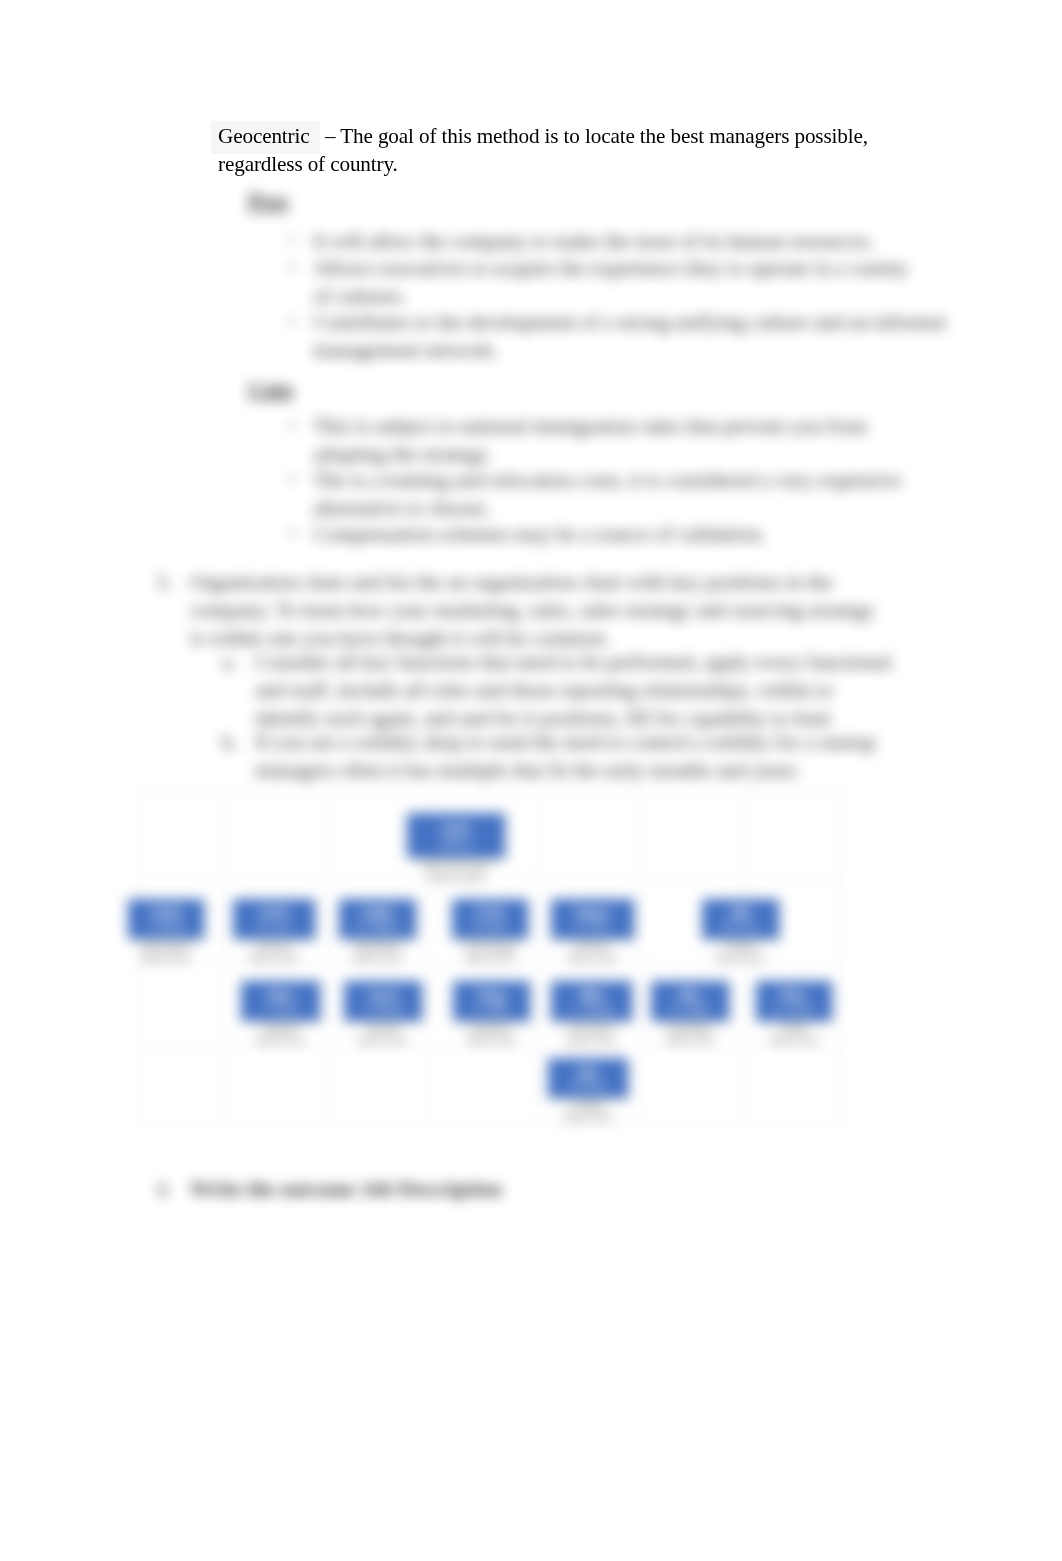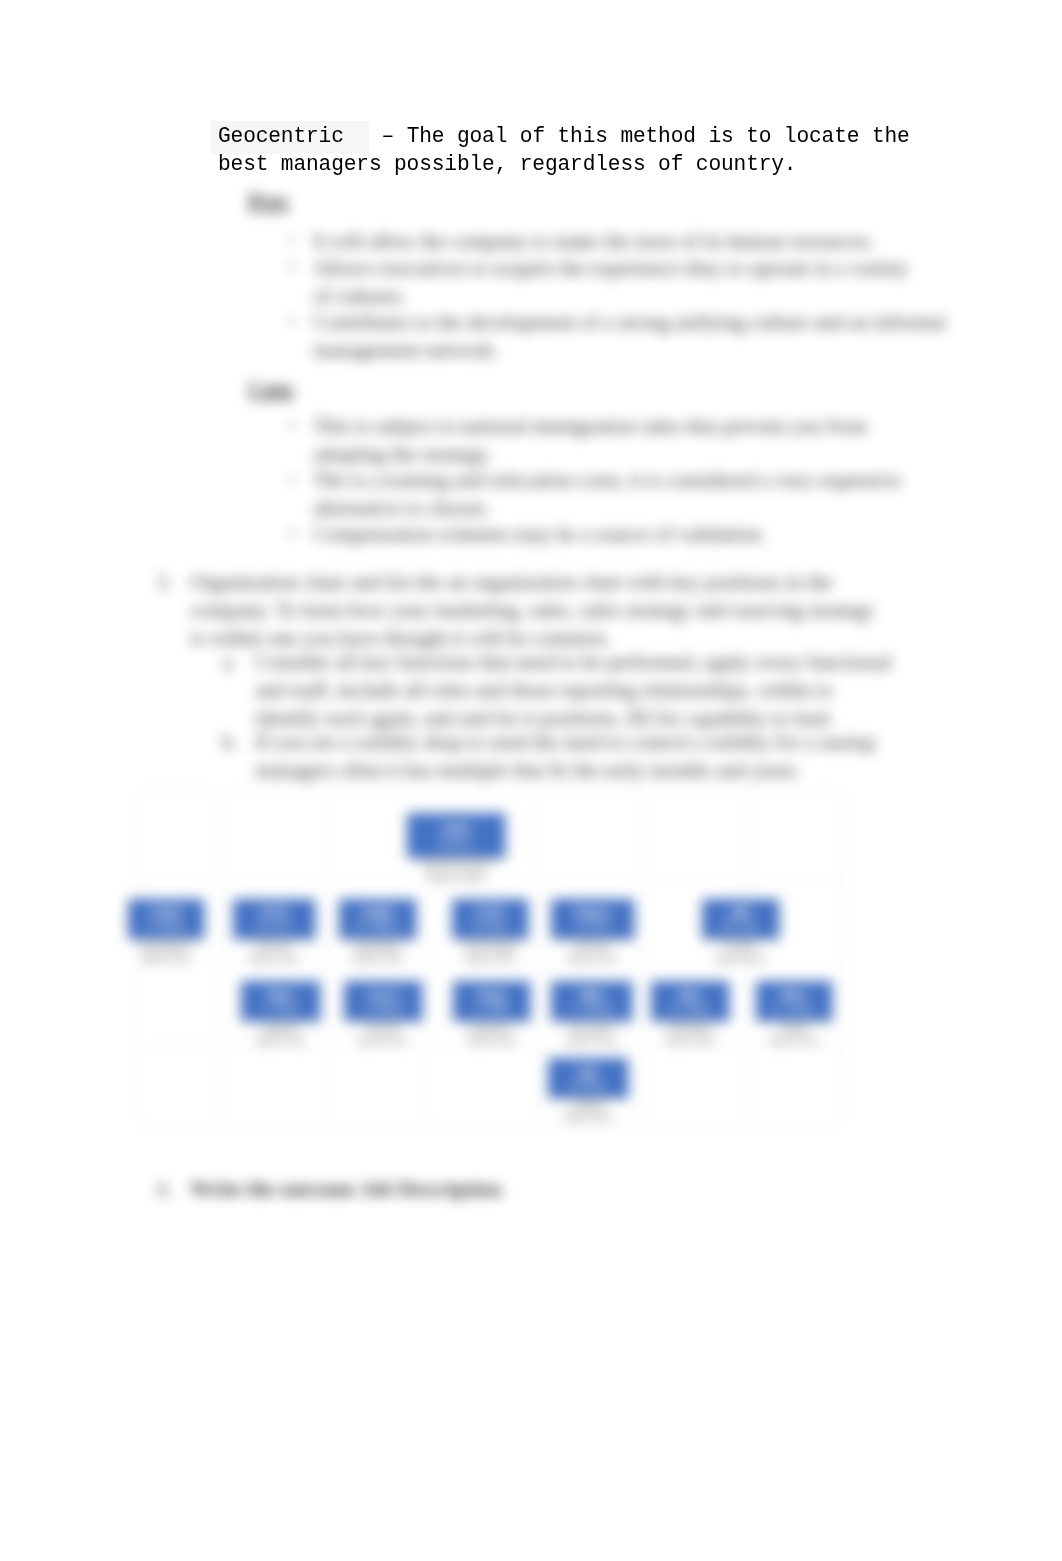--- a/index.html
+++ b/index.html
@@ -10,21 +10,21 @@
   .page{position:relative;width:1062px;height:1561px;background:#fff;overflow:hidden;}
 
   
   .tx{position:absolute;font-size:21.2px;line-height:28px;letter-spacing:-0.14px;}
   .mk{position:absolute;}
   .b{font-weight:bold;}
   .ul{font-weight:bold;text-decoration:underline;}
   .hl{background:#f6f6f6;padding:3px 0 6px 7px;margin-left:-7px;}
 
   
-  .sharpwrap{position:absolute;left:0;top:0;width:1062px;height:1561px;opacity:0.999;font-family:Liberation Mono, monospace;}
+  .sharpwrap{position:absolute;left:0;top:0;width:1062px;height:1561px;opacity:0.999;}
   
   .blurwrap{position:absolute;left:0;top:0;width:1062px;height:1561px;
             filter:blur(6.4px);opacity:0.80;}
 
   
   .chartwrap{position:absolute;left:0;top:0;width:1062px;height:1561px;}
   .gridlines{position:absolute;left:0;top:0;width:1062px;height:1561px;filter:blur(4.0px);}
   .gl{position:absolute;background:#eef0f3;}
   .chartblur{position:absolute;left:0;top:0;width:1062px;height:1561px;filter:blur(6.2px);}
   .card{position:absolute;}

